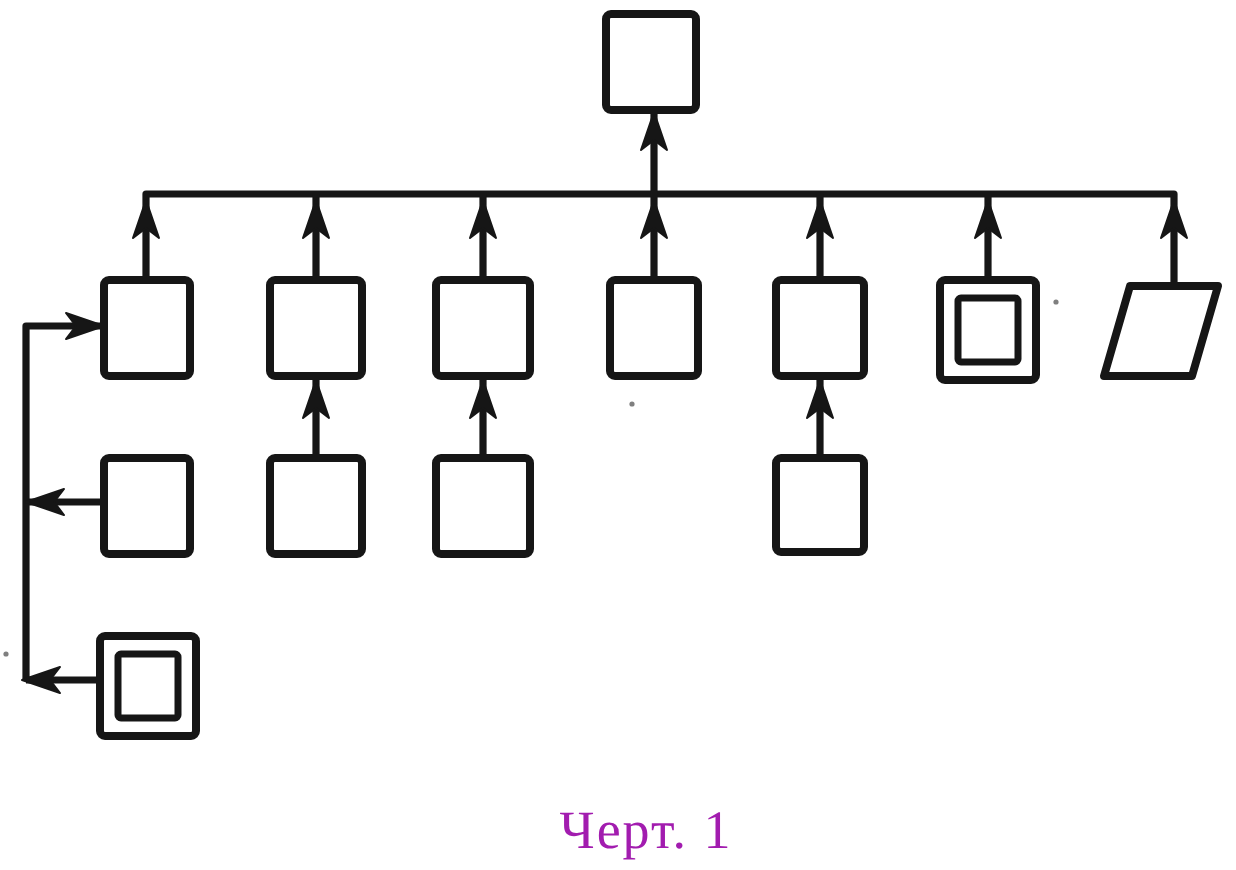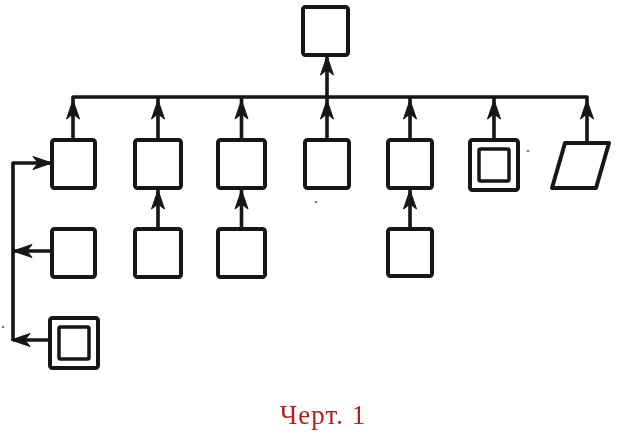--- a/index.html
+++ b/index.html
@@ -17,21 +17,21 @@
   .figure svg {
     position: absolute;
     left: 0; top: 0;
   }
   .caption {
     position: absolute;
     left: 323px;
     top: 400px;
     transform: translateX(-50%);
     font-size: 27px;
-    color: #b91c1c;
+    color: #a21caf;
     letter-spacing: 1px;
     white-space: nowrap;
   }
 </style>
 </head>
 <body>
 
 <div class="figure">
   <svg width="618" height="435" viewBox="0 0 618 435">
       <polyline points="73,140 73,97 587,97 587,143" fill="none" stroke="#161616" stroke-width="3.6" stroke-linejoin="round" stroke-linecap="butt"></polyline>

